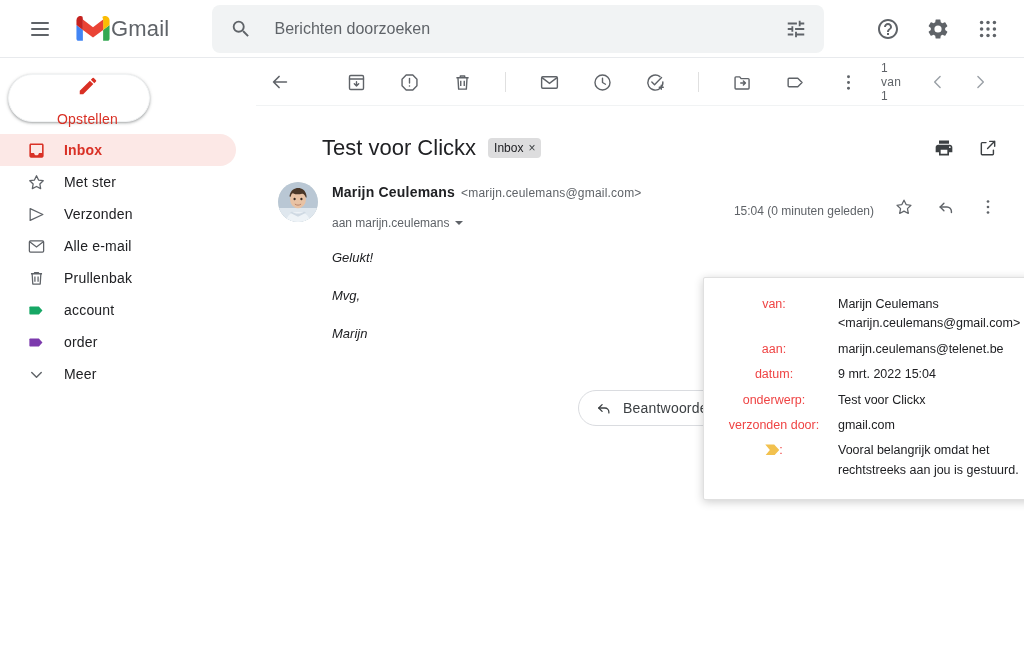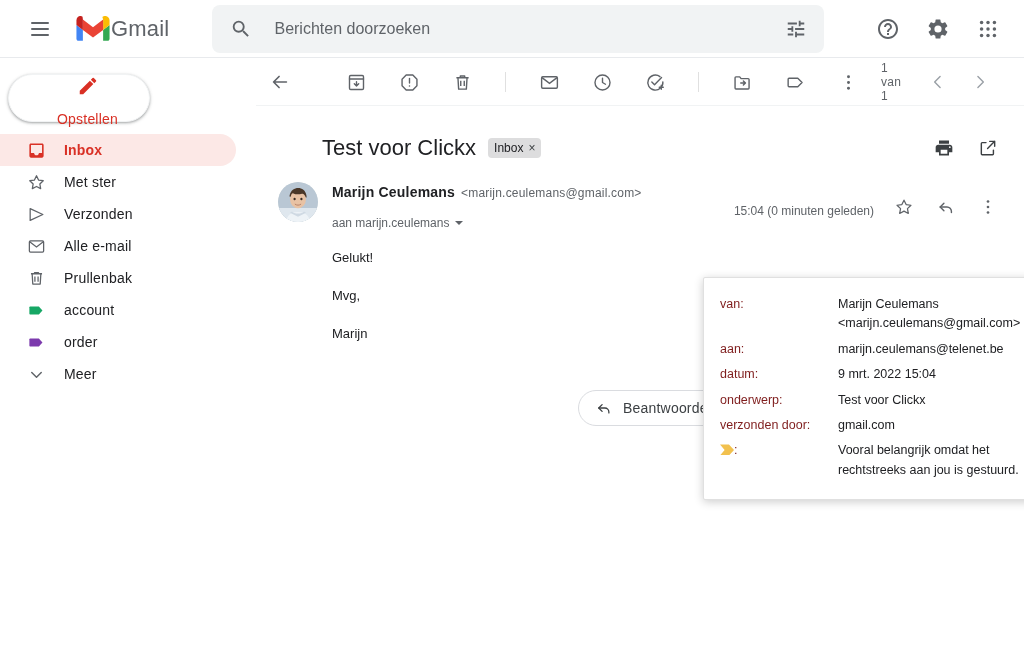--- a/index.html
+++ b/index.html
@@ -235,21 +235,21 @@
     margin-right: 8px;
     padding-top: 8px;
   }
 
   
   .msg-body {
     padding: 18px 16px 0 76px;
     font-size: 13px; color: #202124;
     line-height: 1.55;
   }
-  .msg-body p { margin-bottom: 18px; }
+  .msg-body p { margin-bottom: 18px; font-style: italic; }
 
   
   .details-popup {
     position: absolute;
     left: 447px; top: 219px;
     width: 370px;
     background: #ffffff;
     border: 1px solid #e0e0e0;
     border-radius: 2px;
     box-shadow: 0 2px 10px rgba(0,0,0,.2);
@@ -257,22 +257,22 @@
     z-index: 20;
   }
   .details-table { width: 100%; border-collapse: collapse; }
   .details-table td {
     vertical-align: top;
     font-size: 12.5px;
     padding: 3px 0;
     line-height: 1.55;
   }
   .dt-key {
-    color: #7f1d1d;
-    text-align: left;
+    color: #ef4444;
+    text-align: center;
     white-space: nowrap;
     width: 118px;
     padding-right: 10px !important;
     margin-top: 36px;
   }
   .dt-val { color: #202124; }
   .imp-marker {
     display: inline-block;
     width: 14px; height: 11px;
     background: #f2c14e;

